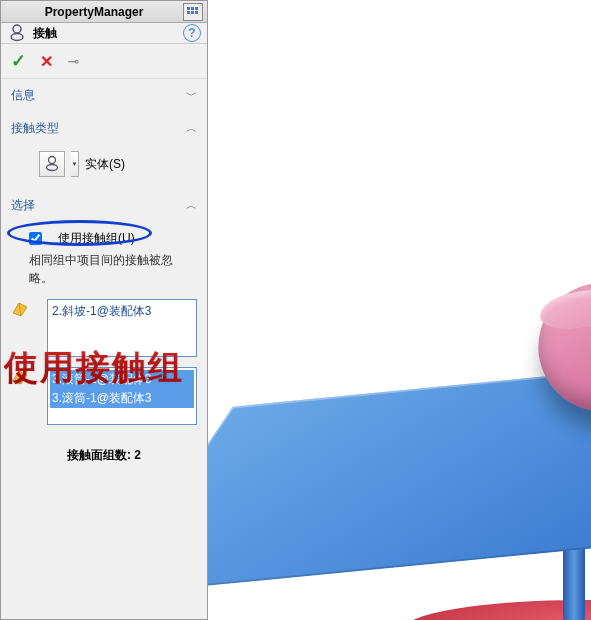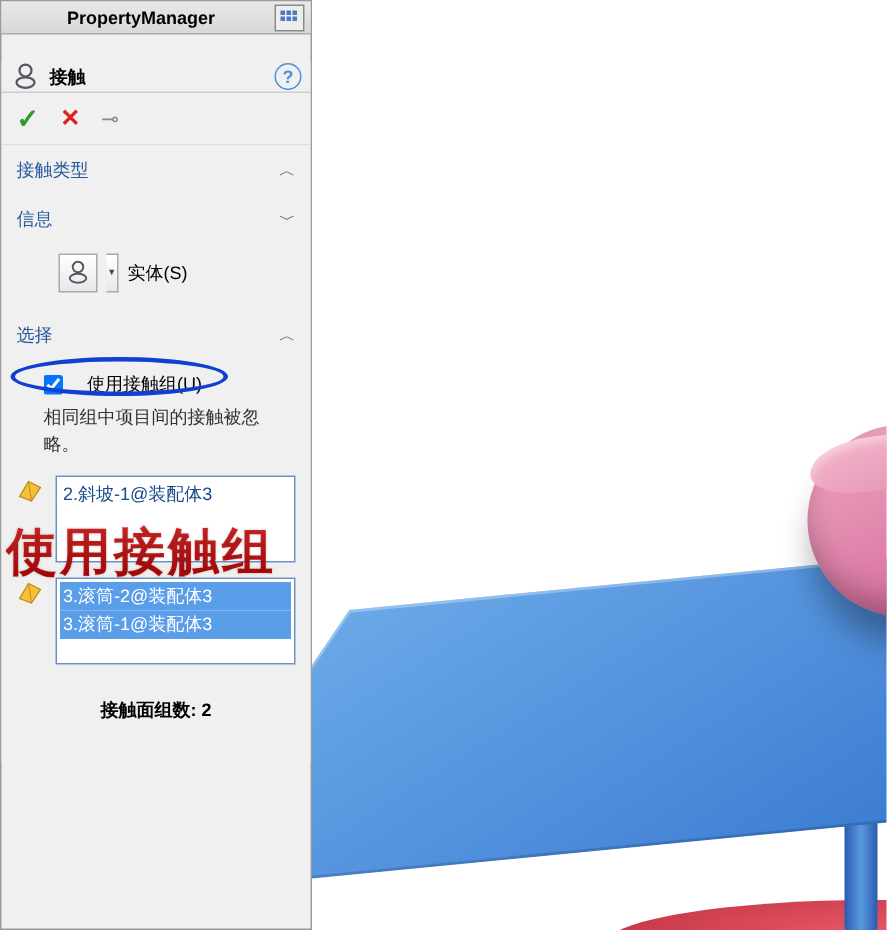--- a/index.html
+++ b/index.html
@@ -5,21 +5,21 @@
 * { box-sizing: border-box; margin: 0; padding: 0; font-family: "Microsoft YaHei", Arial, sans-serif; font-size: 12px; }
 body { width: 591px; height: 620px; overflow: hidden; background: #fff; position: relative; }
 .main-container { display: flex; width: 100%; height: 100%; }
 
 
 .panel { width: 208px; height: 100%; border: 1px solid #999; background: #f0f0f0; position: relative; z-index: 2; }
 .panel-header { background: linear-gradient(#e8e8e8, #d8d8d8); border-bottom: 1px solid #aaa; height: 22px; display: flex; align-items: center; padding: 0 4px; }
 .panel-header-title { flex: 1; text-align: center; font-weight: bold; }
 .panel-header-btn { width: 20px; height: 18px; border: 1px solid #888; background: #eee; display: flex; align-items: center; justify-content: center; }
 
-.feature-row { display: flex; align-items: center; padding: 0 6px; background: #f0f0f0; border-bottom: 1px solid #ccc; margin-top: 18px; }
+.feature-row { display: flex; align-items: center; padding: 0 6px; background: #f0f0f0; border-bottom: 1px solid #ccc; }
 .feature-icon { width: 20px; height: 20px; display: flex; align-items: center; justify-content: center; margin-right: 6px; }
 .feature-title { font-weight: bold; flex: 1; }
 .help-btn { width: 18px; height: 18px; border: 1px solid #4a90e2; border-radius: 50%; color: #4a90e2; display: flex; align-items: center; justify-content: center; font-weight: bold; }
 
 .action-row { display: flex; align-items: center; padding: 6px 10px; gap: 14px; background: #f0f0f0; border-bottom: 1px solid #ddd; }
 .action-ok { color: #2a9d2a; font-size: 18px; font-weight: bold; }
 .action-cancel { color: #d22; font-size: 16px; font-weight: bold; }
 .action-pin { color: #888; font-size: 14px; }
 
 .section-header { display: flex; align-items: center; padding: 8px 10px; background: #f0f0f0; cursor: pointer; }
@@ -31,21 +31,21 @@
 .section-body { padding: 6px 10px 12px 10px; background: #f0f0f0; }
 .type-row { display: flex; align-items: center; gap: 6px; padding-left: 28px; }
 .type-icon { width: 26px; height: 26px; border: 1px solid #aaa; background: linear-gradient(#fff,#e8e8e8); display: flex; align-items: center; justify-content: center; }
 .type-dropdown { width: 8px; height: 26px; border: 1px solid #aaa; border-left: none; background: linear-gradient(#fff,#e8e8e8); display: flex; align-items: center; justify-content: center; font-size: 6px; color: #444; }
 
 .checkbox-row { display: flex; align-items: center; gap: 16px; margin-left: 14px; padding: 2px 4px; position: relative; }
 .checkbox-row input { margin: 0; }
 .highlight-circle { position: absolute; left: -18px; top: -8px; width: 145px; height: 26px; border: 3px solid #1040d0; border-radius: 50%; pointer-events: none; }
 .hint-text { margin-left: 14px; padding: 2px 4px; color: #333; line-height: 1.5; }
 
-.select-block { display: flex; gap: 4px; margin-top: 10px; }
+.select-block { display: flex; gap: 14px; margin-top: 10px; }
 .block-icon { width: 22px; display: flex; align-items: flex-start; padding-top: 2px; }
 .body-icon-svg { width: 18px; height: 16px; }
 .listbox { flex: 1; background: #fff; border: 1px solid #6a8fc4; padding: 2px; min-height: 58px; }
 .listbox .item { padding: 1px 2px; color: #1a4a8a; }
 .listbox .item.sel { background: #5a9de8; color: #fff; }
 
 .count-row { text-align: center; margin-top: 22px; padding-bottom: 14px; font-weight: bold; }
 
 
 .watermark { position: absolute; left: 4px; top: 345px; z-index: 3; pointer-events: none; }
@@ -93,27 +93,27 @@
       <span class="feature-title">接触</span>
       <span class="help-btn">?</span>
     </div>
 
     <div class="action-row">
       <span class="action-ok">✓</span>
       <span class="action-cancel">✕</span>
       <span class="action-pin">⊸</span>
     </div>
 
-    <div class="section-header expanded">
-      <span class="section-title">接触类型</span>
+    <div class="section-header collapsed">
+      <span class="section-title">信息</span>
       <span class="section-chevron"></span>
     </div>
 
-    <div class="section-header collapsed">
-      <span class="section-title">信息</span>
+    <div class="section-header expanded">
+      <span class="section-title">接触类型</span>
       <span class="section-chevron"></span>
     </div>
     <div class="section-body">
       <div class="type-row">
         <span class="type-icon">
           <svg width="18" height="18">
               <circle cx="9" cy="5" r="3.5" fill="none" stroke="#556" stroke-width="1.3"></circle>
               <ellipse cx="9" cy="12.5" rx="5.5" ry="3" fill="none" stroke="#556" stroke-width="1.3"></ellipse>
             </svg>
         </span>

